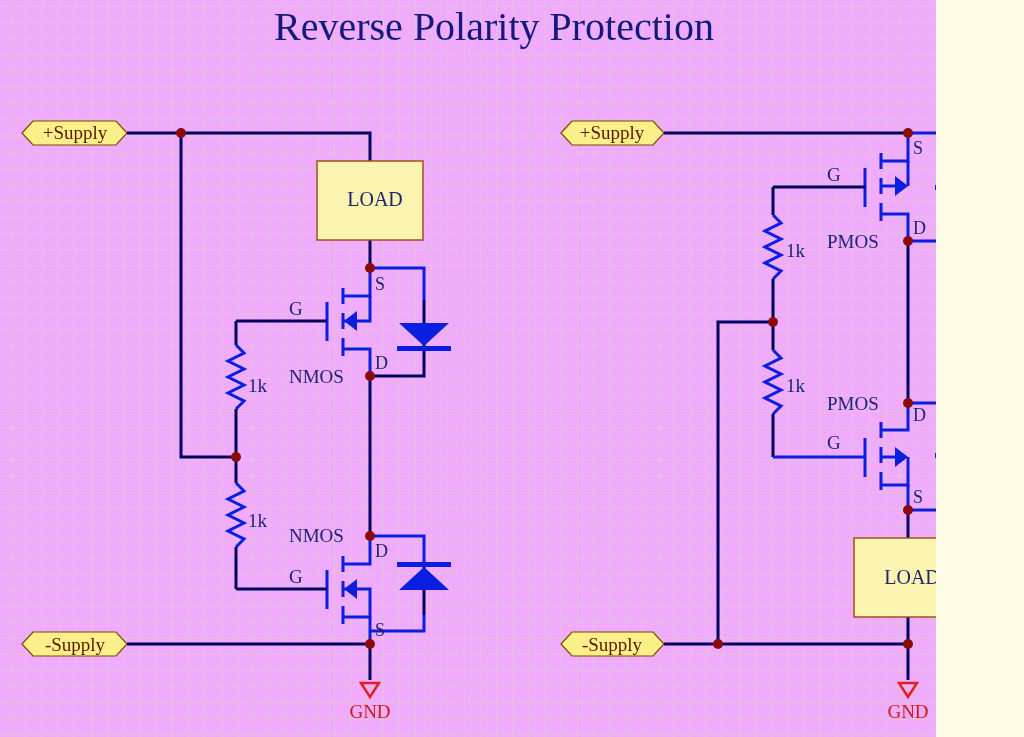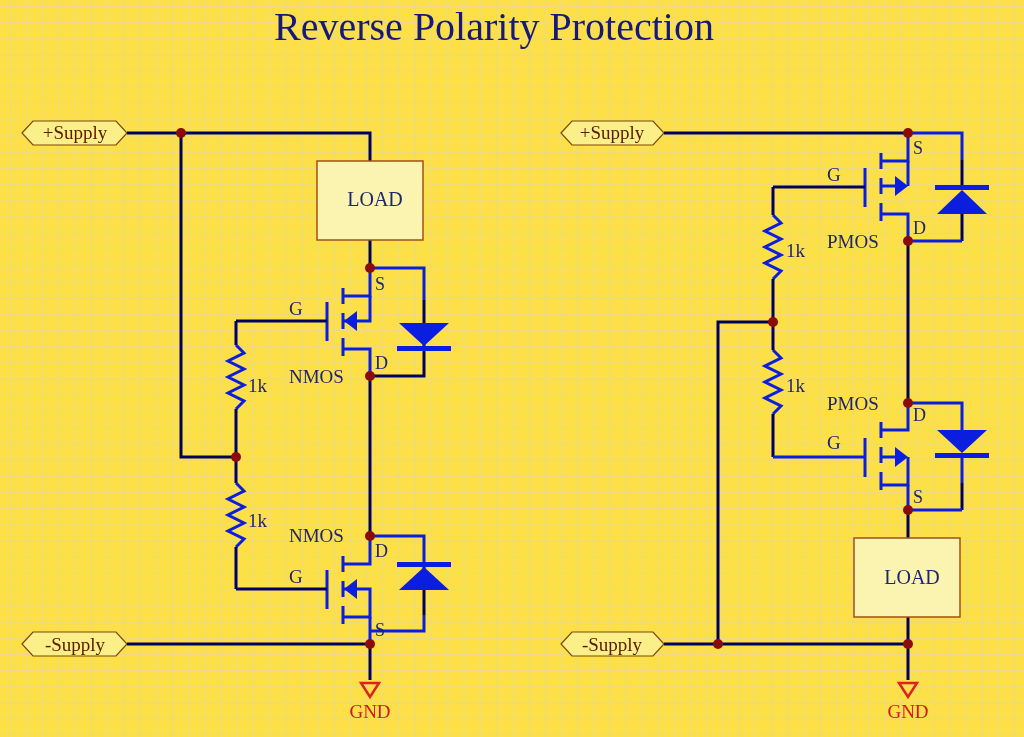--- a/index.html
+++ b/index.html
@@ -1,16 +1,16 @@
 <!DOCTYPE html>
 <html><head>
 <meta charset="utf-8">
 <style>
   html,body{margin:0;padding:0;background:#fdfbe6;}
-  #wrap{position:relative;width:1024px;height:737px;overflow:hidden;background:#fde047;}
+  #wrap{position:relative;width:936px;height:737px;overflow:hidden;background:#f0abfc;}
   svg{position:absolute;left:0;top:0;}
   .t{font-family:"Liberation Serif",serif;fill:#1e2570;}
   .title{font-family:"Liberation Serif",serif;font-size:40px;fill:#151a7a;}
   .port{font-family:"Liberation Serif",serif;font-size:19px;fill:#5a1a00;}
   .gnd{font-family:"Liberation Serif",serif;font-size:19px;fill:#cc1a1a;}
   .wb{stroke:#000060;stroke-width:3;fill:none;}
   .c{stroke:#0a1ee0;stroke-width:3;fill:none;}
   .cf{fill:#0a1ee0;}
   .j{fill:#8b0a0a;}
 </style>

